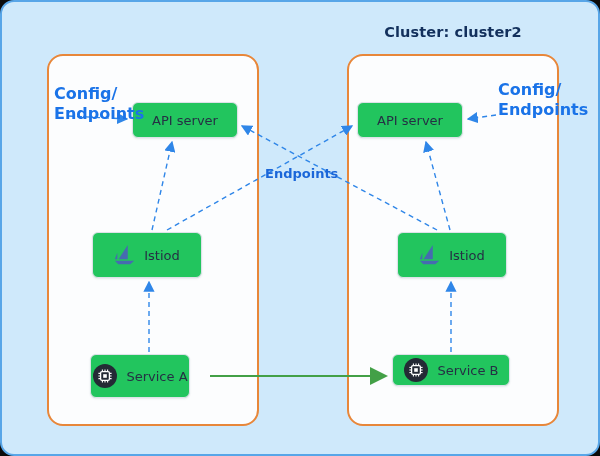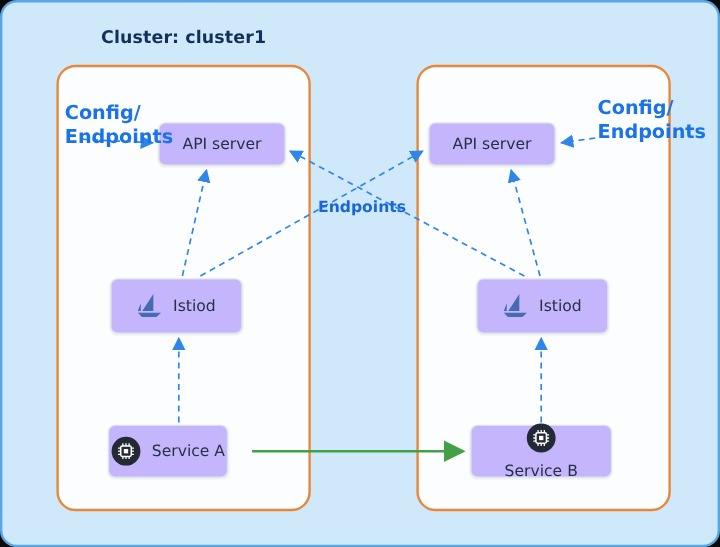--- a/index.html
+++ b/index.html
@@ -31,31 +31,31 @@
     top:22px;letter-spacing:.1px;
   }
   .t1{left:45px;} .t2{left:345px;}
   .arrows{position:absolute;left:0;top:0;width:600px;height:456px;z-index:2;}
   .dash{stroke:var(--arrow-blue);stroke-width:1.4;stroke-dasharray:5 4;fill:none;}
   .solid-green{stroke:var(--arrow-green);stroke-width:2;fill:none;}
   #m-blue path{fill:var(--arrow-blue);}
   #m-green path{fill:var(--arrow-green);}
   .node{
     position:absolute;z-index:3;box-sizing:border-box;
-    background:#c4b5fd;border:1px solid var(--node-border);border-radius:6px;
+    background:#22c55e;border:1px solid var(--node-border);border-radius:6px;
     box-shadow:0 1px 2px rgba(30,50,80,.10);
     display:flex;align-items:center;justify-content:center;gap:8px;
     font-size:13px;color:#253044;
   }
   .api1{left:130px;top:100px;width:106px;height:36px;}
   .api2{left:355px;top:100px;width:106px;height:36px;}
   .istiod1{left:90px;top:230px;width:110px;height:46px;}
   .istiod2{left:395px;top:230px;width:110px;height:46px;}
   .svcA{left:88px;top:352px;width:100px;height:44px;}
-  .svcB{left:390px;top:352px;width:118px;height:44px;flex-direction:column;}
+  .svcB{left:390px;top:352px;width:118px;height:32px;}
   .icon{display:inline-flex;flex:0 0 auto;}
   .annotation{
     position:absolute;z-index:3;color:var(--annotation-blue);
     font-size:16px;font-weight:600;line-height:1.25;white-space:pre-line;
   }
   .cfg-left{left:52px;top:82px;}
   .cfg-right{left:496px;top:78px;}
   .endpoints-mid{
     position:absolute;z-index:3;left:263px;top:164px;
     color:#1a66d9;font-size:13px;font-weight:bold;
@@ -63,21 +63,21 @@
 </style>
 </head>
 <body>
 
 <div class="stage">
   <div class="panel">
 
     <div class="cluster c1"></div>
     <div class="cluster c2"></div>
 
-    <div class="cluster-title t1">Cluster: cluster1</div>
+    <div class="cluster-title t2">Cluster: cluster2</div>
 
     <svg class="arrows" viewBox="0 0 600 456">
       <defs>
         <marker id="m-blue" markerWidth="8" markerHeight="8" refX="7" refY="4" orient="auto">
           <path d="M0,0 L8,4 L0,8 z"></path>
         </marker>
         <marker id="m-green" markerWidth="9" markerHeight="9" refX="8" refY="4.5" orient="auto">
           <path d="M0,0 L9,4.5 L0,9 z"></path>
         </marker>
       </defs>

